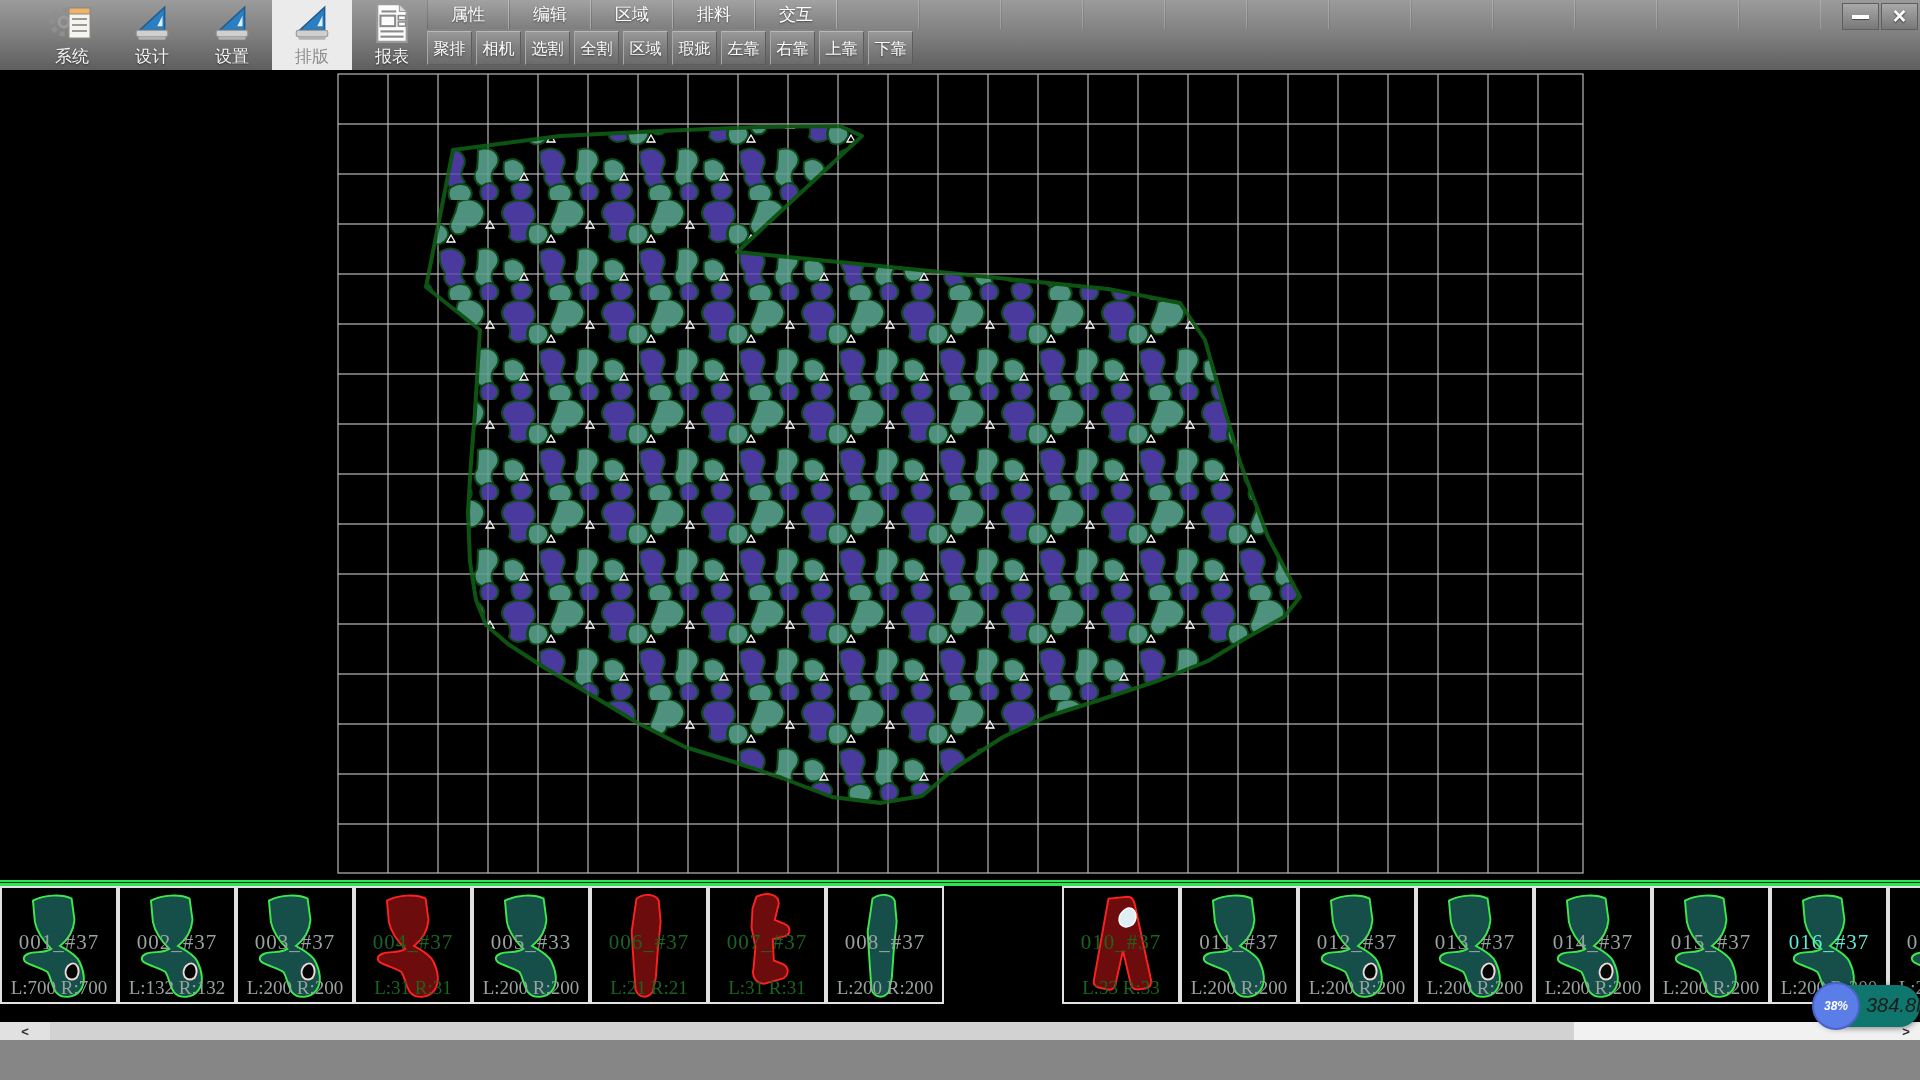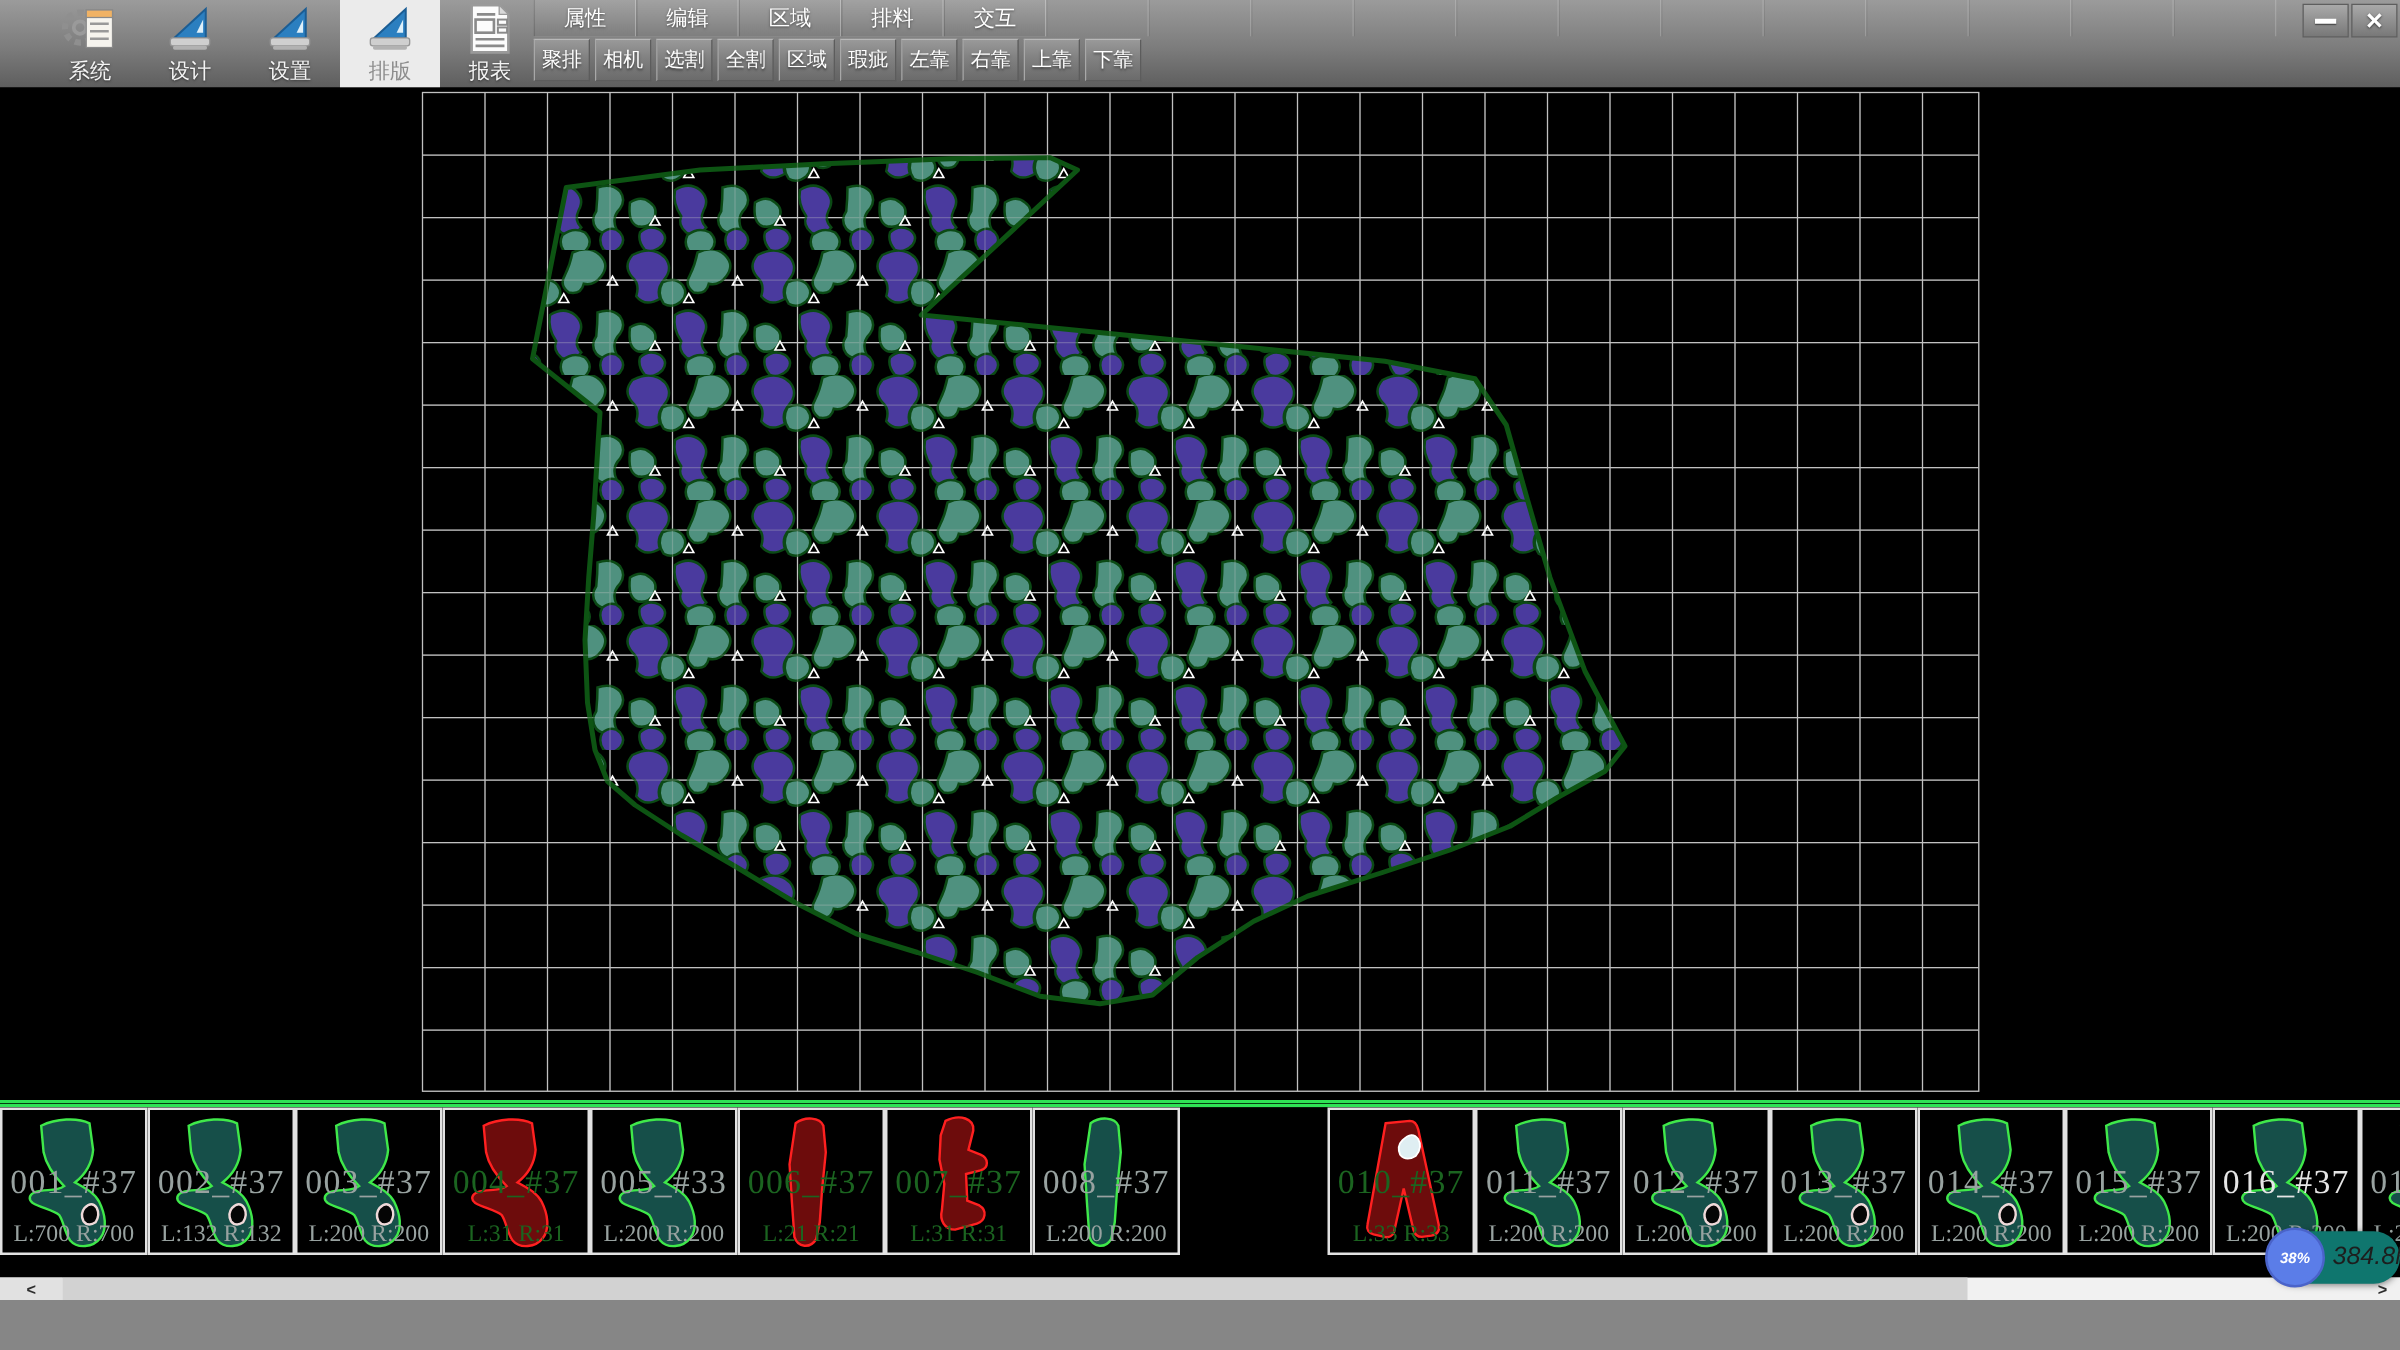--- a/index.html
+++ b/index.html
@@ -39,21 +39,21 @@
 
   
   .sep{position:absolute;top:880px;left:0;width:1920px;height:6px;
        background:linear-gradient(180deg,#2fe355 0,#2fe355 2px,#073c12 2px,#073c12 3px,#2fe355 3px,#2fe355 6px);}
   .stripband{position:absolute;top:886px;left:0;width:1920px;height:136px;background:#000;}
   .strip{position:absolute;top:0;left:0;width:1920px;height:118px;background:#000;}
   .cell{position:absolute;top:0;width:118px;height:118px;border:2px solid #e2e2e2;
         box-sizing:border-box;background:#000;overflow:hidden;}
   .cell svg{position:absolute;left:8px;top:1px;}
   .plabel{position:absolute;top:42px;left:0;width:100%;text-align:center;
-          font-family:"Liberation Serif",serif;font-size:27px;letter-spacing:1px;}
+          font-family:"Liberation Serif",serif;font-size:21px;letter-spacing:1px;}
   .plr{position:absolute;bottom:3px;left:0;width:100%;text-align:center;
        font-family:"Liberation Serif",serif;font-size:19px;}
 
   
   .scroll{position:absolute;top:1022px;left:0;width:1920px;height:18px;background:#f1f1f1;}
   .sbtn{position:absolute;top:0;height:18px;display:flex;align-items:center;justify-content:center;
         font-size:13px;font-weight:bold;color:#2e2e2e;}
   #sb-left{left:0;width:50px;background:#e1e1e1;}
   #sb-right{right:0;width:28px;background:#f1f1f1;}
   .sthumb{position:absolute;left:50px;top:0;width:1524px;height:18px;background:#d2d2d2;}
@@ -391,21 +391,21 @@
           <svg width="100" height="114" viewBox="0 0 100 118">
             <path d="M22,12 C34,6 52,5 62,10 L65,32 C64,44 59,52 50,59 C57,63 66,67 70,75 C75,85 77,97 71,105 C65,113 52,114 46,107 C41,100 41,92 37,86 C32,82 22,80 15,76 C11,73 12,69 17,67 C25,64 34,67 41,62 C32,53 26,44 24,34 Z" fill="#164f49" stroke="#3fe84a" stroke-width="2"></path>
           </svg>
           <span class="plabel" style="color:#98a2a0">015_#37</span>
           <span class="plr" style="color:#98a2a0">L:200 R:200</span>
         </div>
         <div class="cell" style="left: 1770px;">
           <svg width="100" height="114" viewBox="0 0 100 118">
             <path d="M22,12 C34,6 52,5 62,10 L65,32 C64,44 59,52 50,59 C57,63 66,67 70,75 C75,85 77,97 71,105 C65,113 52,114 46,107 C41,100 41,92 37,86 C32,82 22,80 15,76 C11,73 12,69 17,67 C25,64 34,67 41,62 C32,53 26,44 24,34 Z" fill="#164f49" stroke="#3fe84a" stroke-width="2"></path>
           </svg>
-          <span class="plabel" style="color:#e5e5e5">016_#37</span>
+          <span class="plabel" style="color:#5eead4">016_#37</span>
           <span class="plr" style="color:#98a2a0">L:200 R:200</span>
         </div>
         <div class="cell" style="left: 1888px;">
           <svg width="100" height="114" viewBox="0 0 100 118">
             <path d="M22,12 C34,6 52,5 62,10 L65,32 C64,44 59,52 50,59 C57,63 66,67 70,75 C75,85 77,97 71,105 C65,113 52,114 46,107 C41,100 41,92 37,86 C32,82 22,80 15,76 C11,73 12,69 17,67 C25,64 34,67 41,62 C32,53 26,44 24,34 Z" fill="#164f49" stroke="#3fe84a" stroke-width="2"></path>
           </svg>
           <span class="plabel" style="color:#98a2a0">017_#37</span>
           <span class="plr" style="color:#98a2a0">L:200 R:200</span>
         </div>
       </div>

